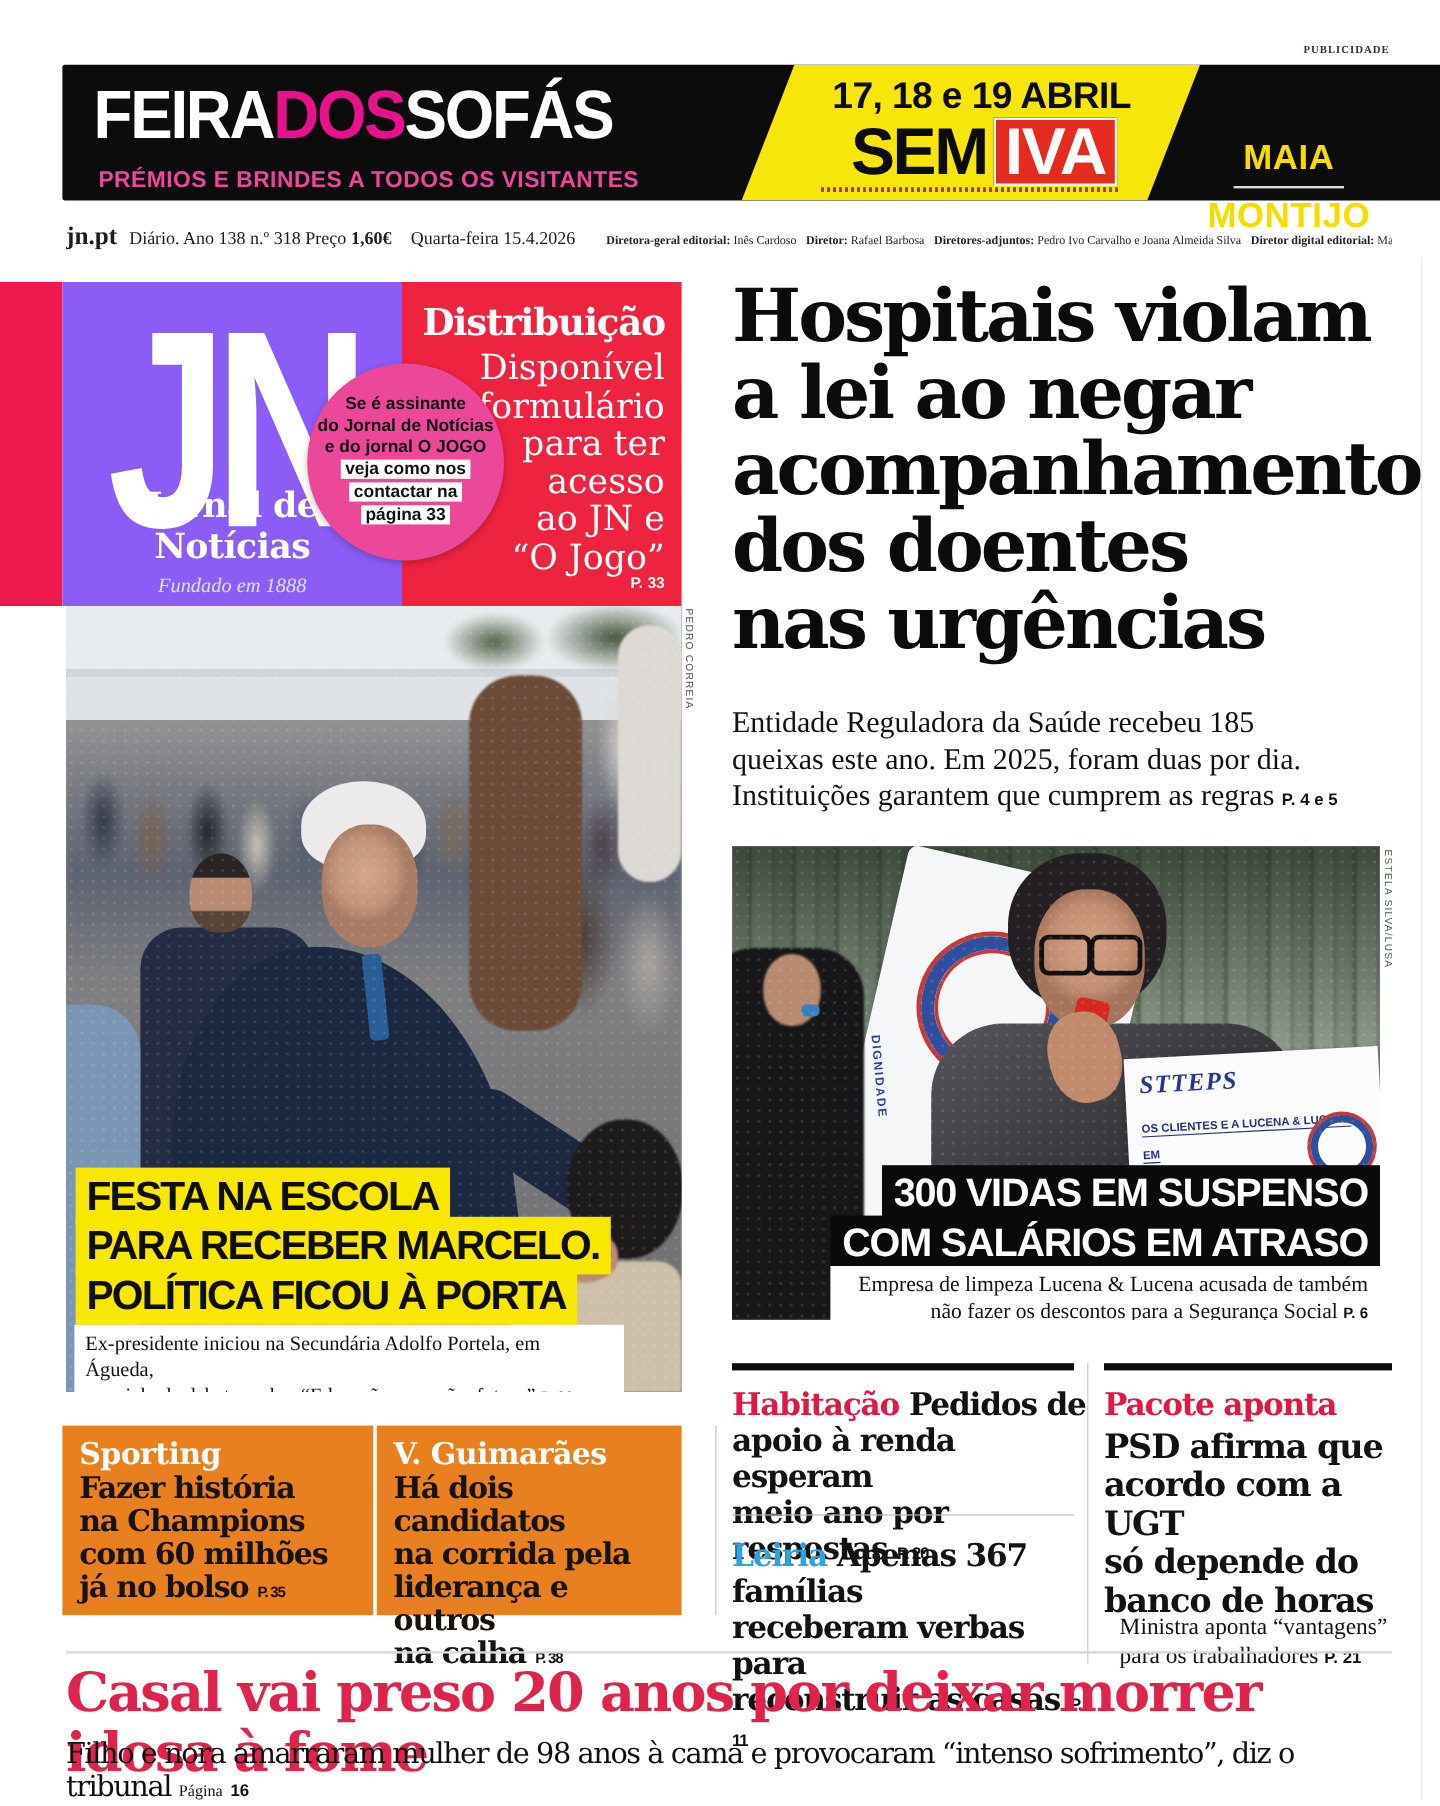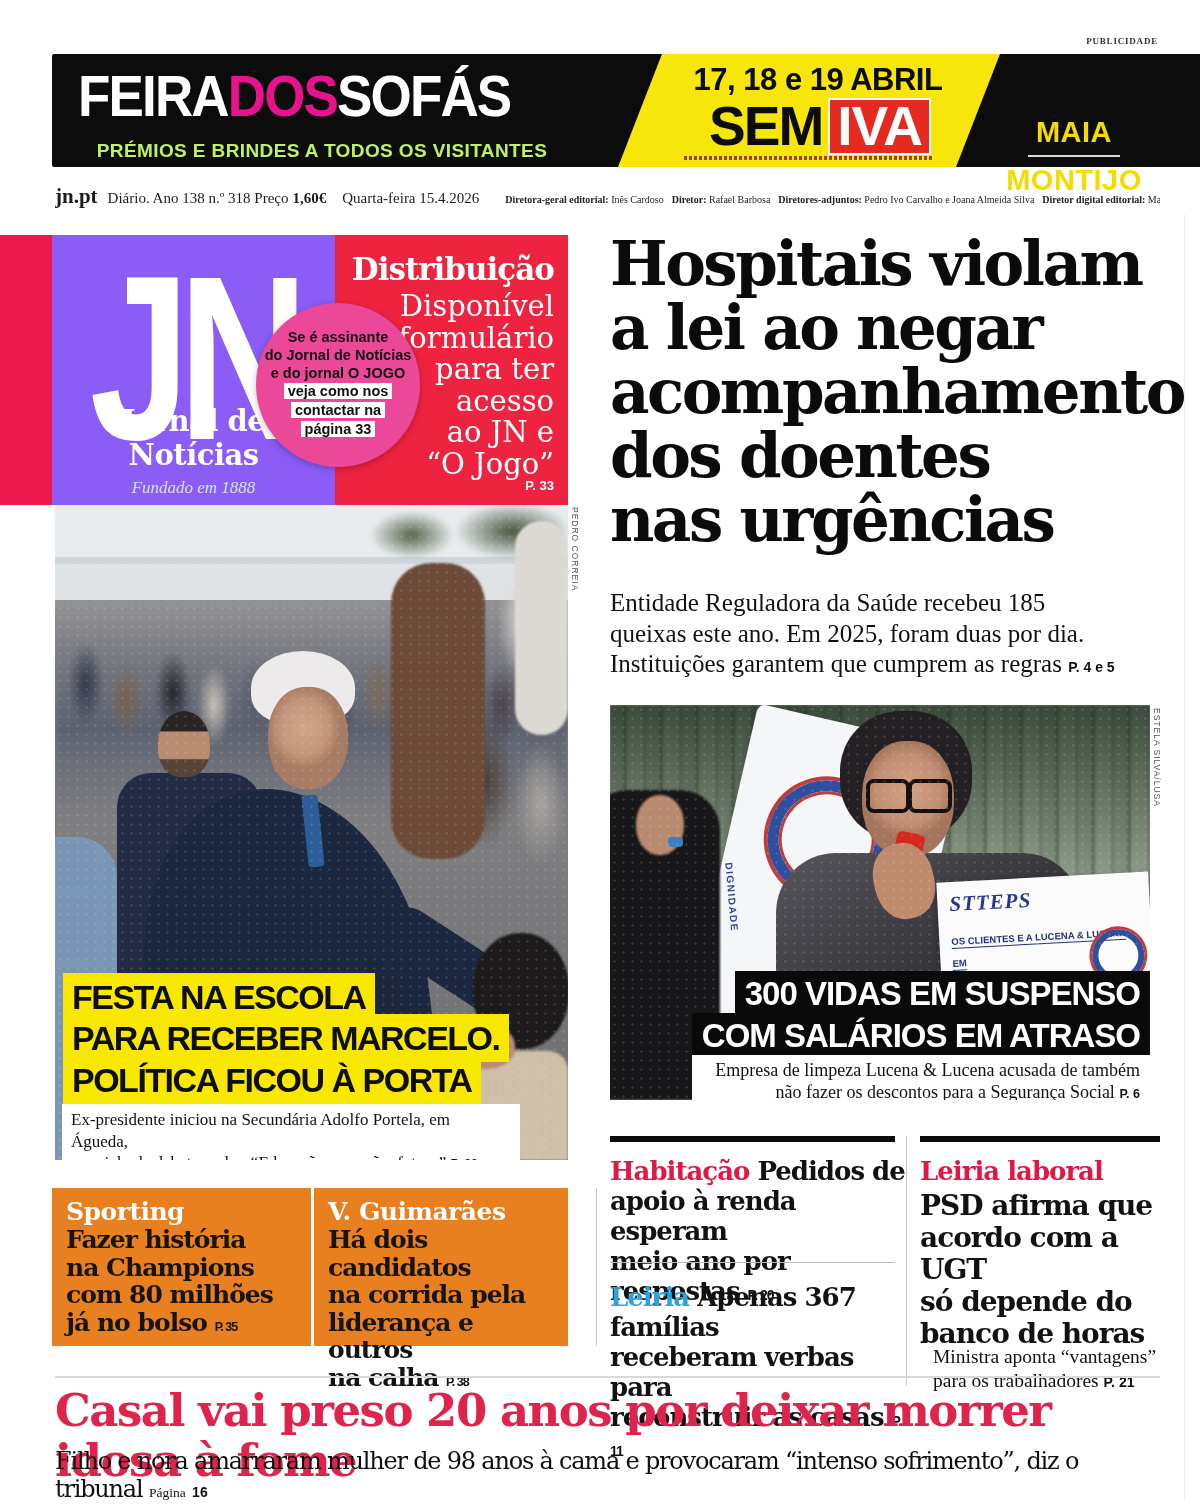--- a/index.html
+++ b/index.html
@@ -9,22 +9,22 @@
   .abs{position:absolute;}
   .ml{white-space:pre-line;}
   .slab{font-family:"DejaVu Serif",serif;}
 
   
   .publicidade{right:42px;top:36px;font:600 9px "Liberation Serif",serif;letter-spacing:.8px;color:#333;}
   .banner{left:52px;top:54px;width:1184px;height:113px;background:#0c0c0c;border-radius:2px;}
   .brand{left:26px;top:14px;font:700 57px/1 "Liberation Sans",sans-serif;letter-spacing:-2px;
          transform:scaleX(.93);transform-origin:left top;color:#fff;white-space:nowrap;}
   .brand .dos{color:#E8128D;}
-  .tagline{left:30px;top:86px;width:480px;text-align:center;font:700 19px "Liberation Sans",sans-serif;
-           color:#bef264;letter-spacing:.4px;}
+  .tagline{left:30px;top:86px;width:480px;text-align:left;font:700 19px "Liberation Sans",sans-serif;
+           color:#ec4899;letter-spacing:.4px;}
   .para{left:566px;top:0;width:382px;height:113px;background:#F6E60A;
         clip-path:polygon(44px 0,100% 0,calc(100% - 44px) 100%,0 100%);}
   .para-dates{left:60px;top:8px;width:280px;text-align:center;font:700 31px "Liberation Sans",sans-serif;
               color:#0c0c0c;letter-spacing:-.5px;}
   .semiva{left:52px;top:44px;width:300px;display:flex;align-items:center;justify-content:center;}
   .sem{font:700 55px/1 "Liberation Sans",sans-serif;color:#0c0c0c;letter-spacing:-2px;}
   .iva{margin-left:6px;background:#E52A20;color:#fff;font:700 55px/1 "Liberation Sans",sans-serif;
        padding:1px 9px 1px;letter-spacing:-1px;box-shadow:0 0 0 2px #fff inset;}
   .fineprint{left:66px;bottom:7px;width:250px;height:4px;opacity:.75;
      background:repeating-linear-gradient(90deg,#7a1010 0 3px,transparent 3px 5px);}
@@ -335,21 +335,21 @@
 COM SALÁRIOS EM ATRASO</span></div>
     <figcaption class="abs rp-caption"><span class="ml">Empresa de limpeza Lucena &amp; Lucena acusada de também
 não fazer os descontos para a Segurança Social</span> <span class="pref-sm">P. 6</span></figcaption>
   </figure>
   <div class="abs credit rp-credit">ESTELA SILVA/LUSA</div>
 
   <div class="abs sport sport1">
     <div class="sport-title">Sporting</div>
     <div class="sport-body"><span class="ml">Fazer história
 na Champions
-com 80 milhões
+com 60 milhões
 já no bolso</span> <span class="pref-sm">P. 35</span></div>
   </div>
   <div class="abs sport sport2">
     <div class="sport-title">V. Guimarães</div>
     <div class="sport-body"><span class="ml">Há dois candidatos
 na corrida pela
 liderança e outros
 na calha</span> <span class="pref-sm">P. 38</span></div>
   </div>
 
@@ -358,21 +358,21 @@
 apoio à renda esperam
 meio ano por respostas</span> <span class="pref">P. 20</span></p>
   <div class="abs mid-div"></div>
   <p class="abs brief brief-lei" style="margin:0"><span class="tag-blue">Leiria</span> <span class="ml">Apenas 367 famílias
 receberam verbas para
 reconstruir as casas</span> <span class="pref">P. 11</span></p>
 
   <div class="abs vdiv vdiv1"></div>
   <div class="abs vdiv vdiv2"></div>
   <div class="abs rule-black right-rule"></div>
-  <div class="abs labor-tag">Leiria laboral</div>
+  <div class="abs labor-tag">Pacote aponta</div>
   <p class="abs labor-head ml" style="margin:0">PSD afirma que
 acordo com a UGT
 só depende do
 banco de horas</p>
   <p class="abs labor-sub" style="margin:13px"><span class="ml">Ministra aponta “vantagens”
 para os trabalhadores</span> <span class="pref">P. 21</span></p>
 
   <div class="abs bottom-rule"></div>
   <h2 class="abs bottom-head" style="margin:0">Casal vai preso 20 anos por deixar morrer idosa à fome</h2>
   <p class="abs bottom-sub" style="margin:0"><span>Filho e nora amarraram mulher de 98 anos à cama e provocaram “intenso sofrimento”, diz o tribunal</span> <span class="pg-label">Página</span> <span class="pg-num">16</span></p>

